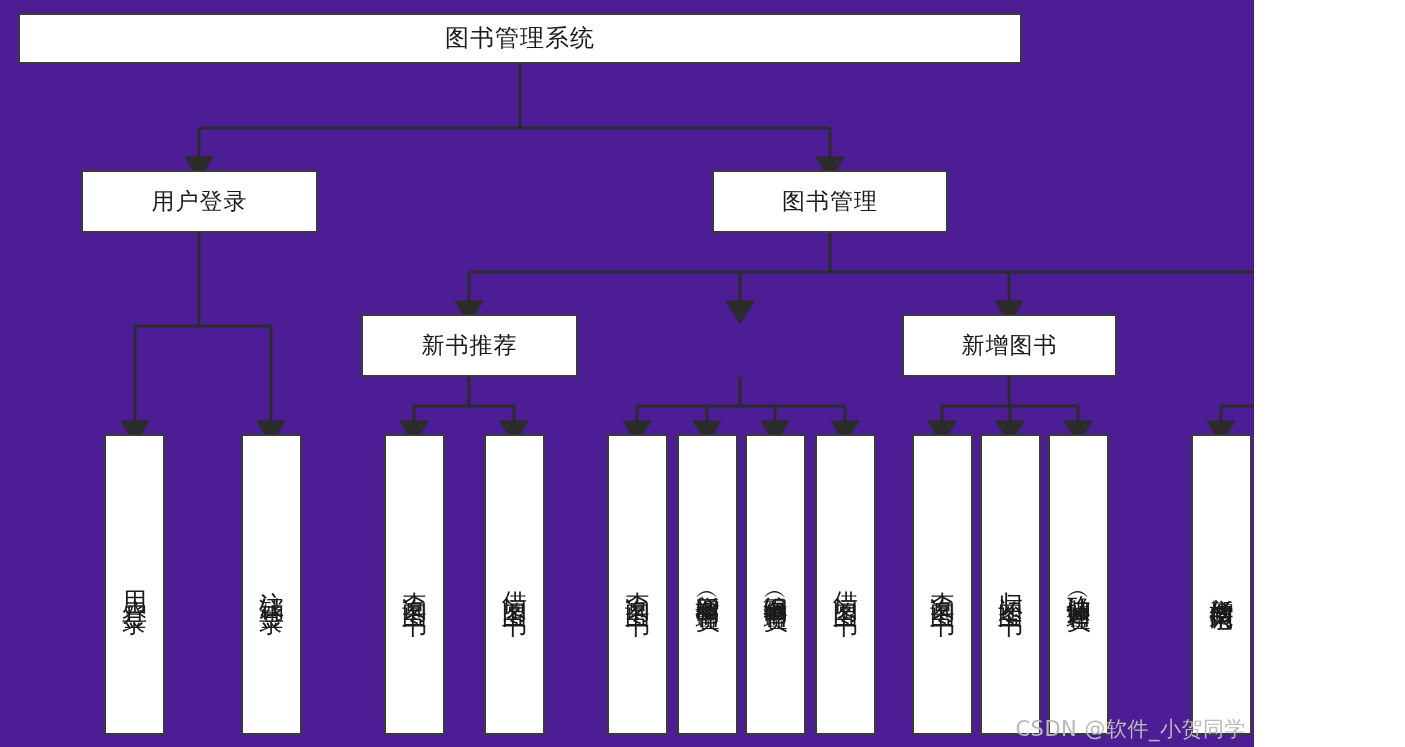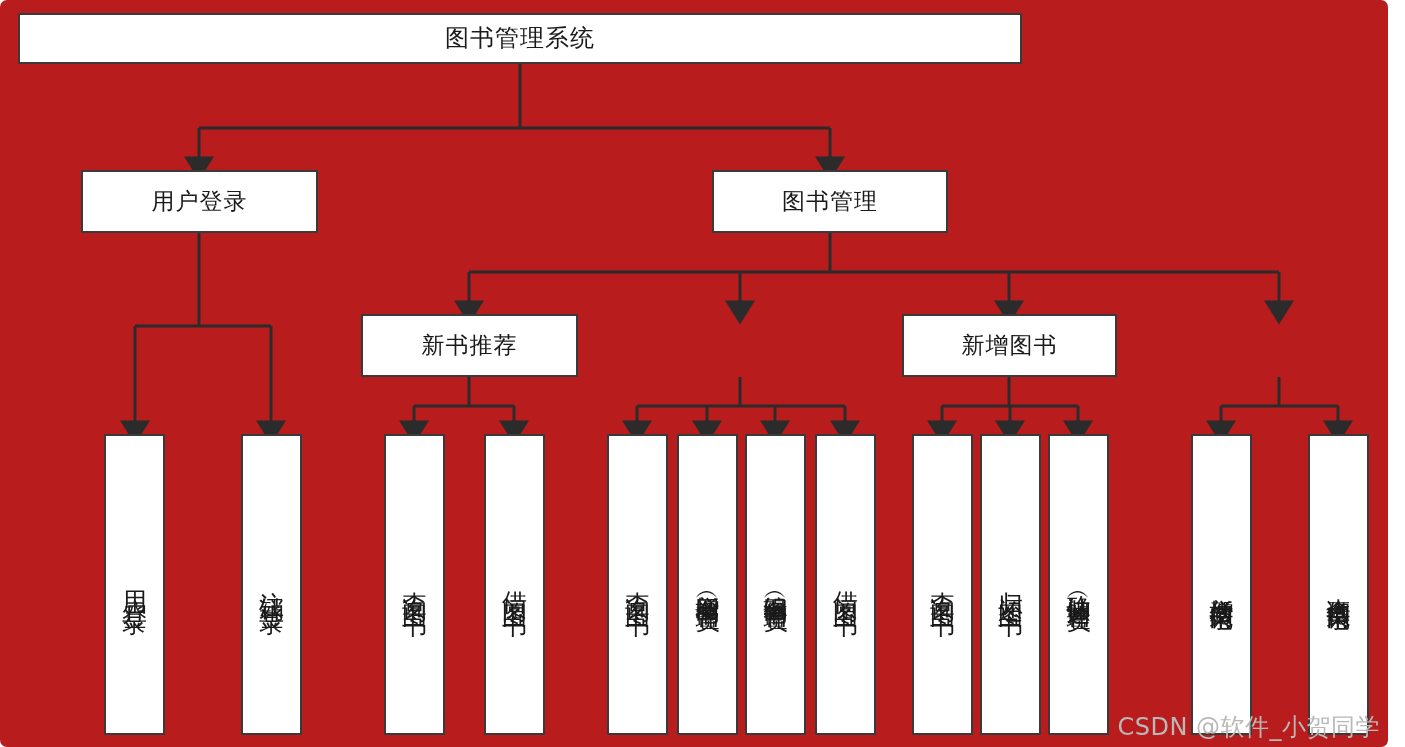--- a/index.html
+++ b/index.html
@@ -3,25 +3,24 @@
 <meta charset="utf-8">
 <title>图书管理系统 功能结构图</title>
 <style>
   html,body{margin:0;padding:0;background:#ffffff;}
   body{
     font-family:"DejaVu Sans","Liberation Sans",sans-serif;
     -webkit-font-smoothing:antialiased;
   }
   #canvas{
     position:relative;
-    width:1388px;
+    width:1254px;
     height:747px;
-    background:#b91c1c;
+    background:#4c1d95;
     overflow:hidden;
-    border-radius:7px;
   }
   #edges{
     position:absolute;
     left:0; top:0;
     width:1405px; height:747px;
     pointer-events:none;
   }
   .node{
     position:absolute;
     box-sizing:border-box;
@@ -61,21 +60,21 @@
     white-space:nowrap;
   }
   .v-node.tight .lbl{
     letter-spacing:2px;
     font-size:24px;
   }
   .watermark{
     position:absolute;
     right:8px;
     bottom:4px;
-    font-size:24px;
+    font-size:21px;
     color:#b9b9b9;
     letter-spacing:0.5px;
     white-space:nowrap;
     z-index:5;
     font-family:"DejaVu Sans","Liberation Sans",sans-serif;
   }
 </style>
 </head>
 <body>
 

